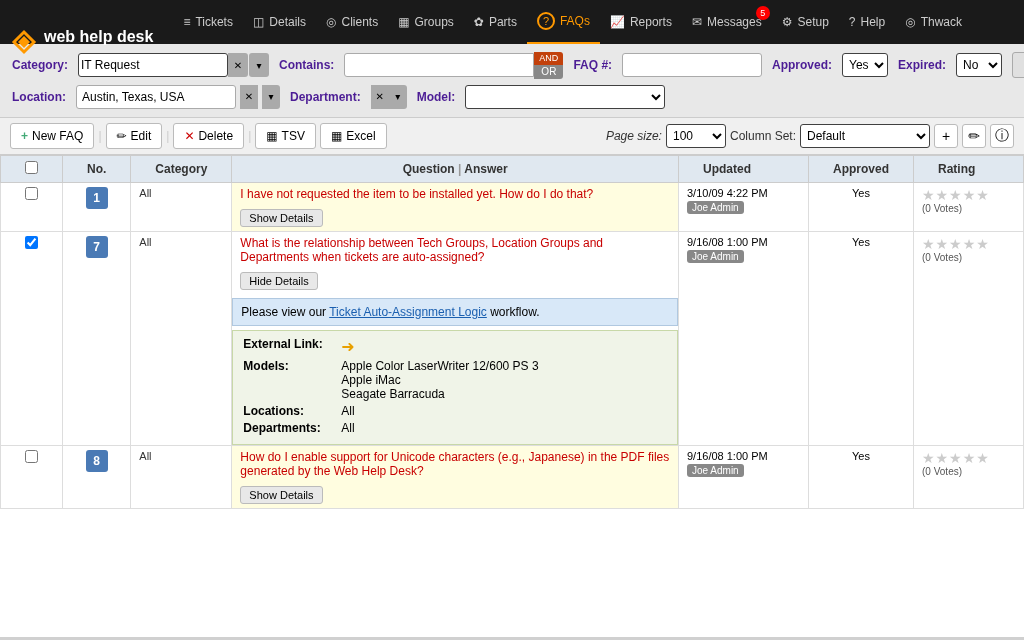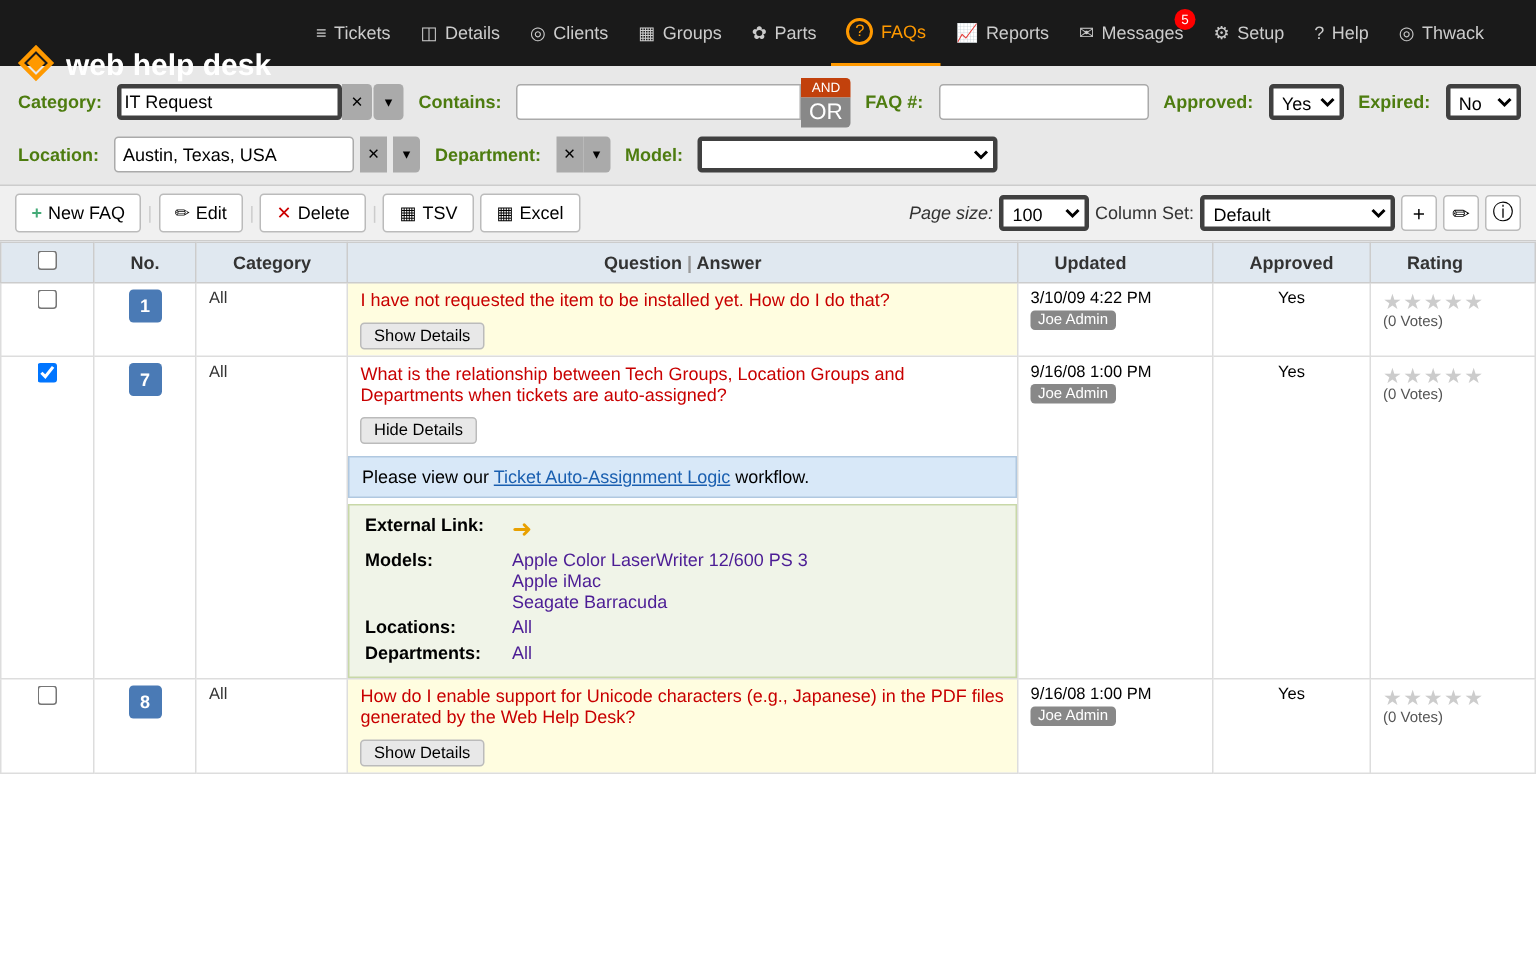--- a/index.html
+++ b/index.html
@@ -1,30 +1,30 @@
 <!DOCTYPE html>
 <html><head>
   <meta charset="utf-8">
   <style>
     * { box-sizing: border-box; margin: 0; padding: 0; }
     body { font-family: Arial, sans-serif; font-size: 12px; background: #d0d0d0; width: 1024px; height: 640px; overflow: hidden; }
 
     
     .topbar { background: #1a1a1a; height: 44px; display: flex; align-items: center; padding: 0 10px; }
-    .logo { color: #fff; font-size: 20px; font-weight: bold; display: flex; align-items: flex-end; gap: 6px; margin-right: 20px; margin-top: 40px; }
+    .logo { color: #fff; font-size: 16px; font-weight: bold; display: flex; align-items: flex-start; gap: 6px; margin-right: 20px; margin-top: 40px; }
     .logo-icon { width: 28px; height: 28px; }
     .nav-menu { display: flex; align-items: center; gap: 0; flex: 1; }
     .nav-item { color: #ccc; padding: 0 10px; height: 44px; display: flex; align-items: center; gap: 5px; cursor: pointer; font-size: 12px; white-space: nowrap; }
     .nav-item.active { color: #f90; }
 
     
     .filterbar { background: #e8e8e8; border-bottom: 1px solid #ccc; padding: 8px 12px; }
-    .filter-label { font-size: 12px; font-weight: bold; color: #4d7c0f; white-space: nowrap; }
+    .filter-label { font-size: 12px; font-weight: bold; color: #4c1d95; white-space: nowrap; }
     .filter-input { height: 24px; border: 1px solid #aaa; border-radius: 3px; padding: 2px 5px; font-size: 12px; background: #fff; }
-    .filter-select { height: 24px; border: 3px solid #404040; border-radius: 3px; padding: 2px 2px; font-size: 12px; background: #fff; }
+    .filter-select { height: 24px; border: 1px solid #404040; border-radius: 3px; padding: 2px 2px; font-size: 12px; background: #fff; }
     .filter-select-wide { width: 160px; }
     .and-or-btn { background: #c2410c; color: #fff; font-size: 10px; border: none; border-radius: 3px; padding: 2px 6px; cursor: pointer; line-height: 1.2; }
     .btn-clear { background: #e0e0e0; border: 1px solid #aaa; border-radius: 3px; padding: 3px 14px; font-size: 12px; cursor: pointer; height: 26px; }
 
     
     .toolbar { background: #f0f0f0; border-bottom: 1px solid #ccc; padding: 5px 10px; display: flex; align-items: center; gap: 4px; }
     .tb-btn { background: #fff; border: 1px solid #bbb; border-radius: 3px; padding: 3px 10px; font-size: 12px; cursor: pointer; display: flex; align-items: center; gap: 4px; height: 26px; }
     .tb-spacer { flex: 1; }
     .page-size-label { font-size: 12px; color: #333; font-style: italic; }
     .col-set-label { font-size: 12px; color: #333; }
@@ -51,21 +51,21 @@
 
     .show-details-btn { background: #e8e8e8; border: 1px solid #bbb; border-radius: 3px; padding: 2px 8px; font-size: 11px; cursor: pointer; margin-top: 4px; }
     .hide-details-btn { background: #e8e8e8; border: 1px solid #bbb; border-radius: 3px; padding: 2px 8px; font-size: 11px; cursor: pointer; margin-top: 4px; }
 
     .qa-question { color: #c80000; font-size: 12px; margin-bottom: 4px; }
     .answer-box { background: #d8e8f8; border: 1px solid #b0c8e0; padding: 6px 8px; margin: 4px 0; font-size: 12px; }
     .answer-link { color: #1a5fb0; text-decoration: underline; cursor: pointer; }
     .detail-section { background: #f0f4e8; border: 1px solid #c8d8a8; padding: 6px 10px; margin-top: 4px; font-size: 12px; }
     .detail-row { display: flex; gap: 8px; margin-bottom: 3px; }
     .detail-label { font-weight: bold; min-width: 90px; }
-    .detail-value { color: #4c1d95; }
+    .detail-value { color: #000000; }
     .ext-link-icon { color: #e8a000; font-size: 16px; }
 
     .admin-badge { background: #888; color: #fff; border-radius: 3px; padding: 1px 5px; font-size: 10px; margin-top: 2px; display: inline-block; }
 
     .stars { color: #ccc; font-size: 14px; letter-spacing: 1px; }
     .votes { font-size: 10px; color: #555; }
 
     .checkbox-th { width: 28px; }
 
     .col-header-qa { text-align: center; }
@@ -141,21 +141,21 @@
       <input class="filter-select filter-select-wide" type="text" value="IT Request" style="width: 150px;">
       <button style="background:#aaa;border:none;border-radius:0 3px 3px 0;height:24px;width:20px;cursor:pointer;font-size:10px;">✕</button>
       <button style="background:#aaa;border:none;height:24px;width:20px;cursor:pointer;font-size:10px;margin-left:1px;border-radius:3px;">▾</button>
     </div>
 
     <span class="filter-label">Contains:</span>
     <div style="display:flex;align-items:center;">
       <input class="filter-input" style="width: 190px; border-radius: 3px 0px 0px 3px;" type="text">
       <div style="display:flex;flex-direction:column;">
         <button class="and-or-btn" style="border-radius:0 3px 0 0;font-size:9px;padding:1px 5px;">AND</button>
-        <button class="and-or-btn" style="border-radius:0 0 3px 0;font-size:15px;padding:1px 5px;background:#888;">OR</button>
+        <button class="and-or-btn" style="border-radius:0 0 3px 0;font-size:10px;padding:1px 5px;background:#888;">OR</button>
       </div>
     </div>
 
     <span class="filter-label">FAQ #:</span>
     <input class="filter-input" style="width: 140px;" type="text">
 
     <span class="filter-label">Approved:</span>
     <select class="filter-select" style="width:60px;">
       <option>Yes</option><option>No</option><option>All</option>
     </select>

